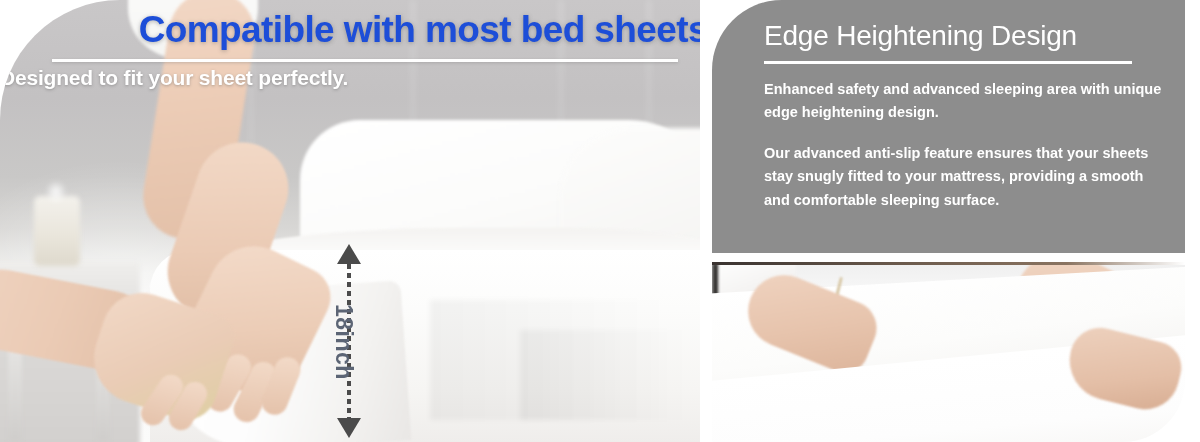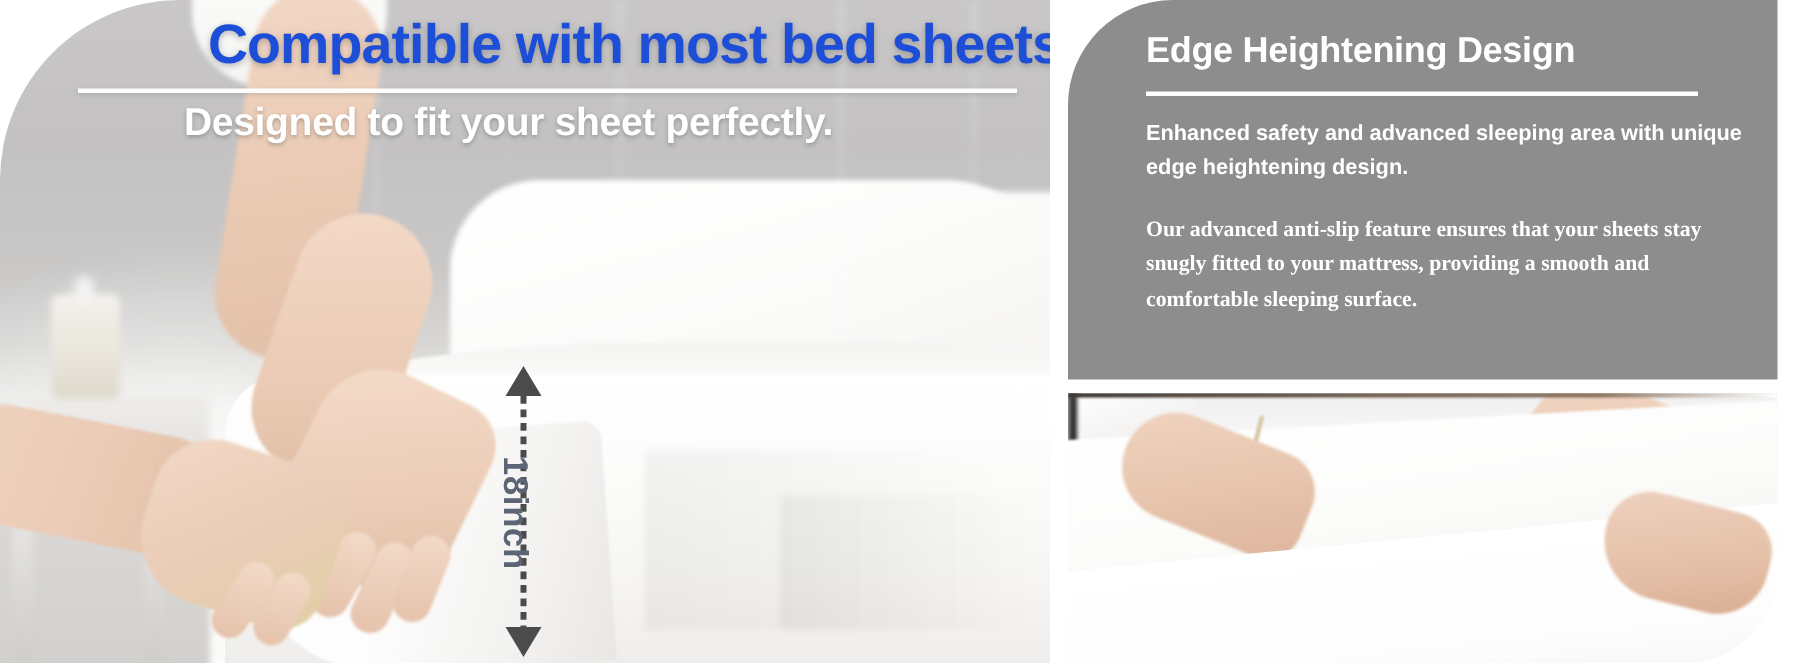--- a/index.html
+++ b/index.html
@@ -246,23 +246,23 @@
     width: 626px;
     height: 3px;
     background: #ffffff;
     box-shadow: 0 1px 3px rgba(120,120,120,0.35);
   }
   .subhead {
     position: absolute;
     left: 0;
     top: 66px;
     width: 678px;
-    text-align: center;
+    text-align: left;
     color: #ffffff;
-    font-size: 26px;
+    font-size: 21px;
     font-weight: bold;
     letter-spacing: -0.2px;
     text-shadow: 0 1px 3px rgba(90,90,90,0.45);
     white-space: nowrap;
   }
 
   
   .measure {
     position: absolute;
     left: 331px;
@@ -324,22 +324,22 @@
     width: 473px;
     height: 253px;
     background: #8d8d8d;
     border-top-left-radius: 70px;
   }
   .card-title {
     position: absolute;
     left: 52px;
     top: 20px;
     color: #ffffff;
-    font-size: 24px;
-    font-weight: bold;
+    font-size: 28px;
+    font-weight: normal;
     letter-spacing: -0.2px;
     white-space: nowrap;
   }
   .card-rule {
     position: absolute;
     left: 52px;
     top: 61px;
     width: 368px;
     height: 3px;
     background: #ffffff;
@@ -352,21 +352,20 @@
     color: #ffffff;
     font-size: 14.5px;
     font-weight: bold;
     line-height: 1.62;
   }
   .card-body p {
     margin: 0 0 17px 0;
   }
   .card-body p:last-child {
     margin-bottom: 0;
-    font-family: Liberation Serif, serif;
   }
 
   
   .bottom-photo {
     position: absolute;
     left: 0;
     top: 262px;
     width: 473px;
     height: 180px;
     overflow: hidden;

